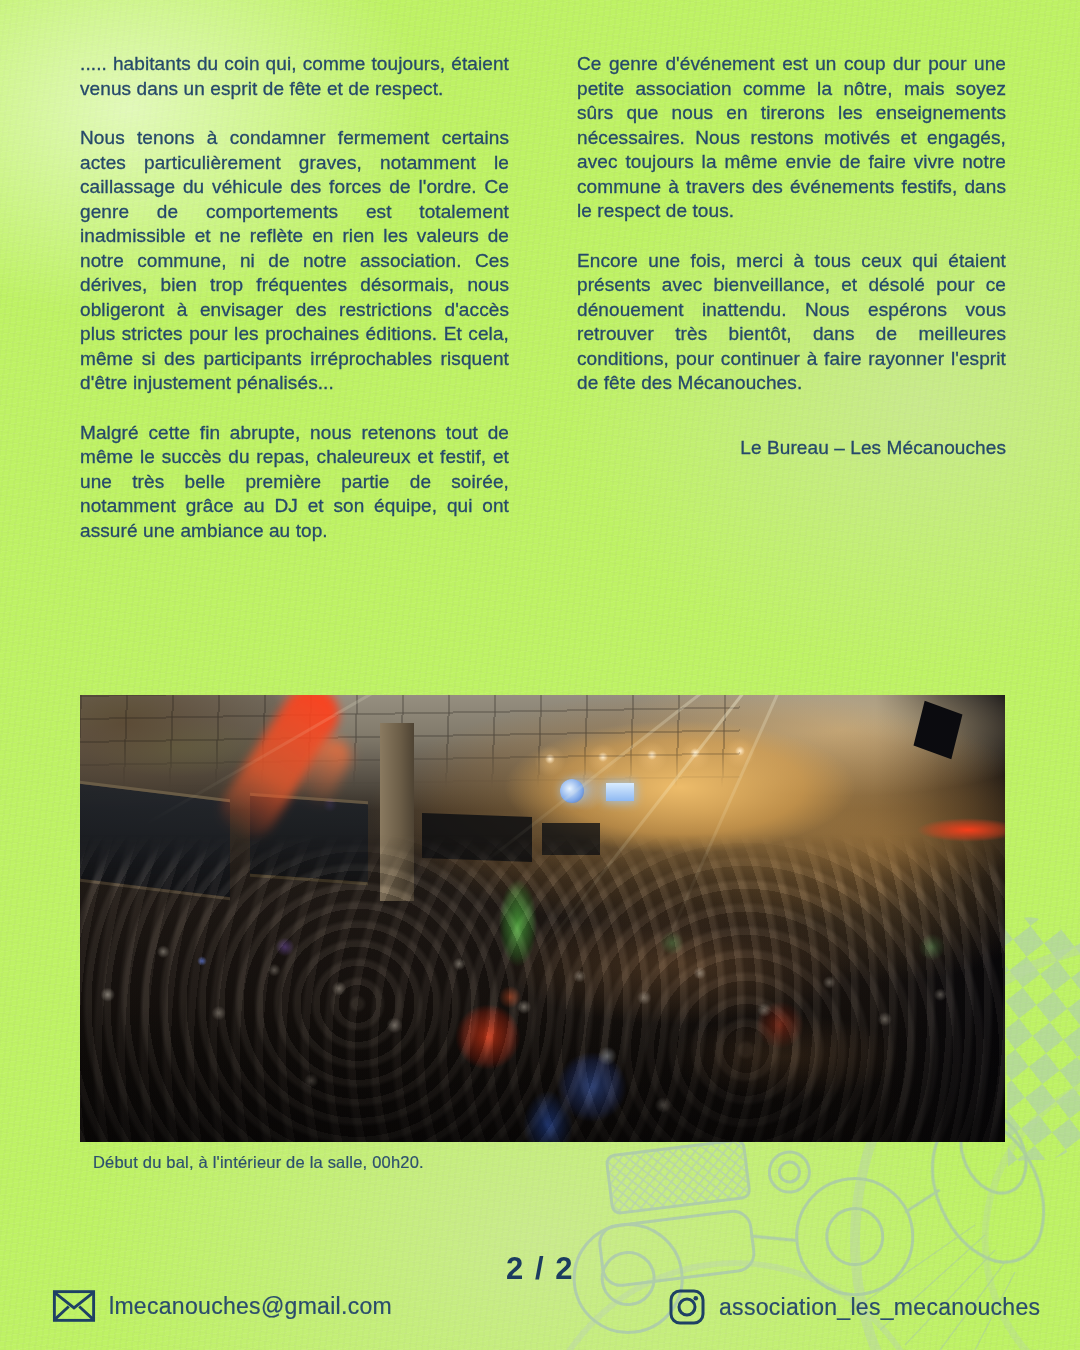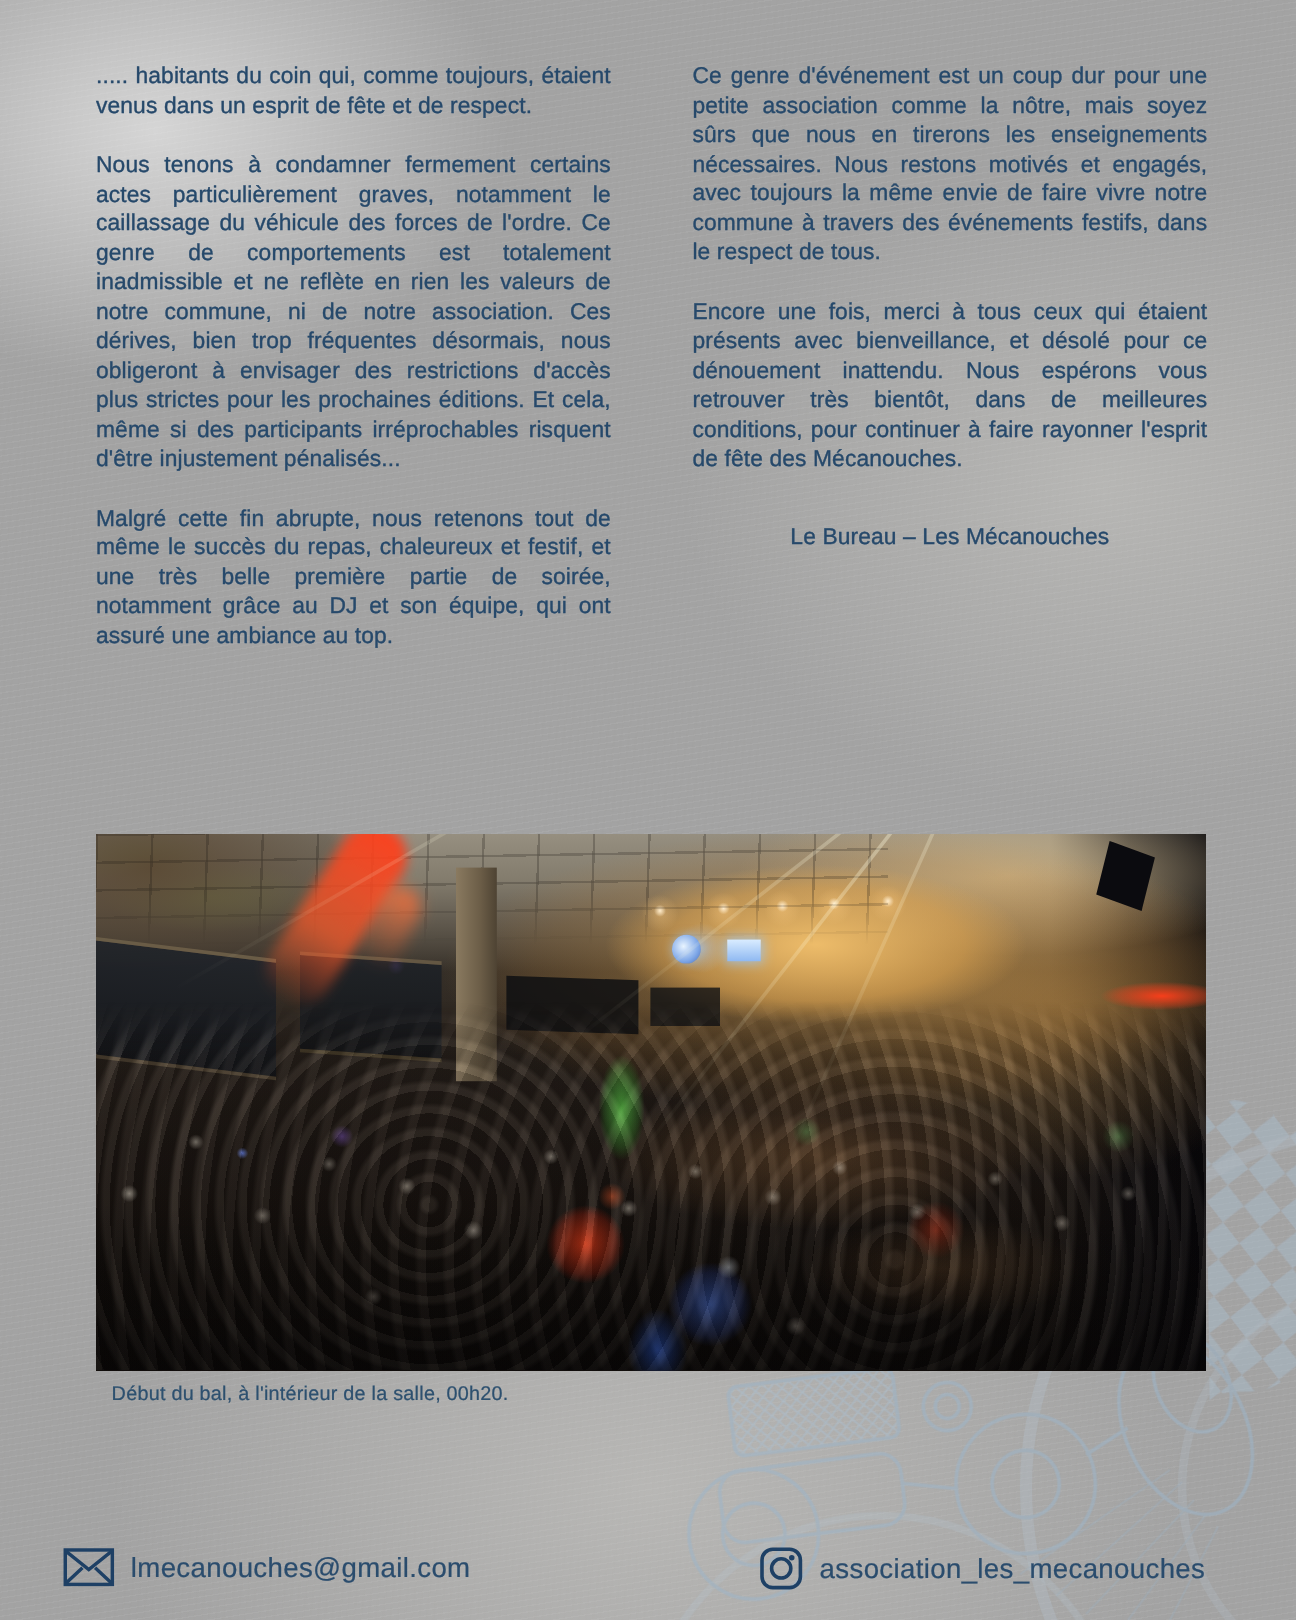--- a/index.html
+++ b/index.html
@@ -1,18 +1,18 @@
 <!DOCTYPE html>
 <html><head>
 <meta charset="utf-8">
 <style>
   html,body{margin:0;padding:0;background:#dddcd8;}
   .page{
     position:relative; width:1080px; height:1350px; overflow:hidden;
-    background:#a3a3a3;
+    background:#bef264;
     font-family:"Liberation Sans", sans-serif;
     color:#26496b;
     text-decoration:underline;
   }
   
   .page::before{
     content:""; position:absolute; inset:0; z-index:0; pointer-events:none;
     background:
       radial-gradient(ellipse 420px 300px at 12% 8%, rgba(255,255,255,.55), rgba(255,255,255,0) 70%),
       radial-gradient(ellipse 500px 380px at 85% 30%, rgba(220,219,213,.35), rgba(220,219,213,0) 70%),
@@ -24,21 +24,21 @@
   .watermark{ position:absolute; inset:0; z-index:0; pointer-events:none; }
 
   .col{ position:absolute; top:52px; width:429px; z-index:1; }
   .col-left{ left:80px; }
   .col-right{ left:577px; }
   .par{
     margin:0 0 25px; font-size:19px; line-height:24.5px; font-weight:500;
     text-align:justify; letter-spacing:.1px; color:#26496b;
     -webkit-text-stroke:.3px #26496b;
   }
-  .signature{ text-align:center; margin-top:40px; }
+  .signature{ text-align:right; margin-top:40px; }
 
   
   .photo{
     position:absolute; left:80px; top:695px; width:925px; height:447px; z-index:1;
     overflow:hidden; background-color:#14100d;
     background-image:
       radial-gradient(circle 5px  at 470px 64px,  #ffeccb, rgba(255,210,140,0)),
       radial-gradient(circle 22px at 470px 66px,  rgba(255,205,130,.4), rgba(255,205,130,0) 70%),
       radial-gradient(circle 5px  at 523px 62px,  #ffeccb, rgba(255,210,140,0)),
       radial-gradient(circle 22px at 523px 64px,  rgba(255,205,130,.4), rgba(255,205,130,0) 70%),
@@ -148,21 +148,21 @@
 
   .page-number{
     position:absolute; left:0; right:0; top:1251px; z-index:1; text-align:center;
     font-size:31px; font-weight:800; letter-spacing:1.5px; color:#1c3c60;
   }
   .contact{
     position:absolute; top:1288px; z-index:1; display:flex; align-items:center; gap:13px;
     font-size:23px; color:#2a4c6d; letter-spacing:.3px; -webkit-text-stroke:.2px #2a4c6d;
   }
   .contact.email{ left:52px;justify-content:flex-end; }
-  .contact.instagram{ left:632px; }
+  .contact.instagram{ left:668px; }
   .contact svg{ flex:0 0 auto; }
 </style>
 </head>
 <body>
 
 <div class="page">
 
   <svg class="watermark" viewBox="0 0 1080 1350" xmlns="http://www.w3.org/2000/svg">
     <defs>
       <pattern id="chk" width="44" height="44" patternUnits="userSpaceOnUse" patternTransform="rotate(-38)">
@@ -225,20 +225,21 @@
     <div class="streak1"></div>
     <div class="streak2"></div>
     <div class="beam b1"></div>
     <div class="beam b2"></div>
     <div class="beam b3"></div>
     <div class="beam b4"></div>
     <div class="crowd"></div>
   </div>
   <div class="caption">Début du bal, à l'intérieur de la salle, 00h20.</div>
 
+  <div class="page-number">2 / 2</div>
 
   <div class="contact email">
     <svg width="44" height="36" viewBox="0 0 46 36" xmlns="http://www.w3.org/2000/svg" fill="none" stroke="#1e4065" stroke-width="3">
       <rect x="2.5" y="3" width="41" height="30"></rect>
       <path d="M3.5 4.5 L23 20 L42.5 4.5"></path>
       <path d="M3.5 31.5 L17.5 18.5 M42.5 31.5 L28.5 18.5"></path>
     </svg>
     <span>lmecanouches@gmail.com</span>
   </div>
 

